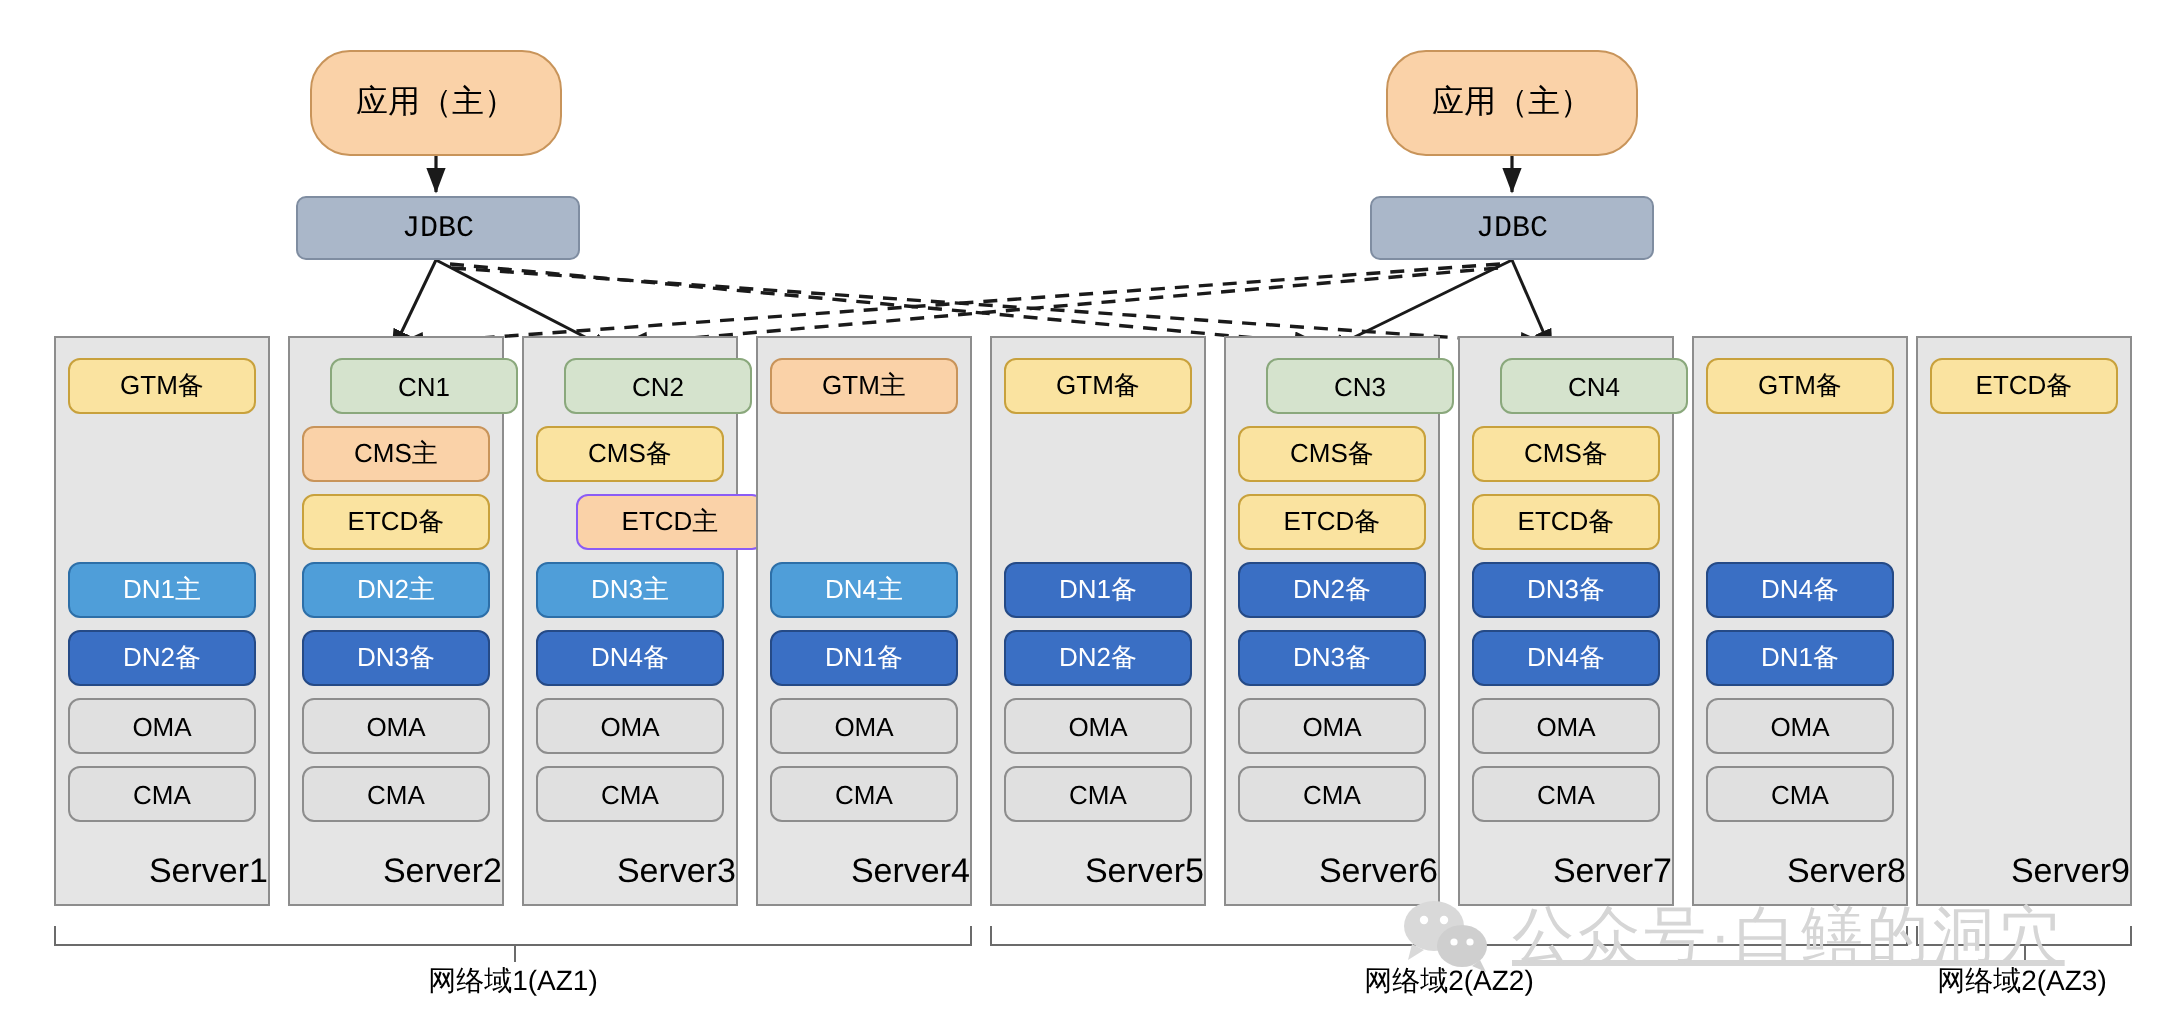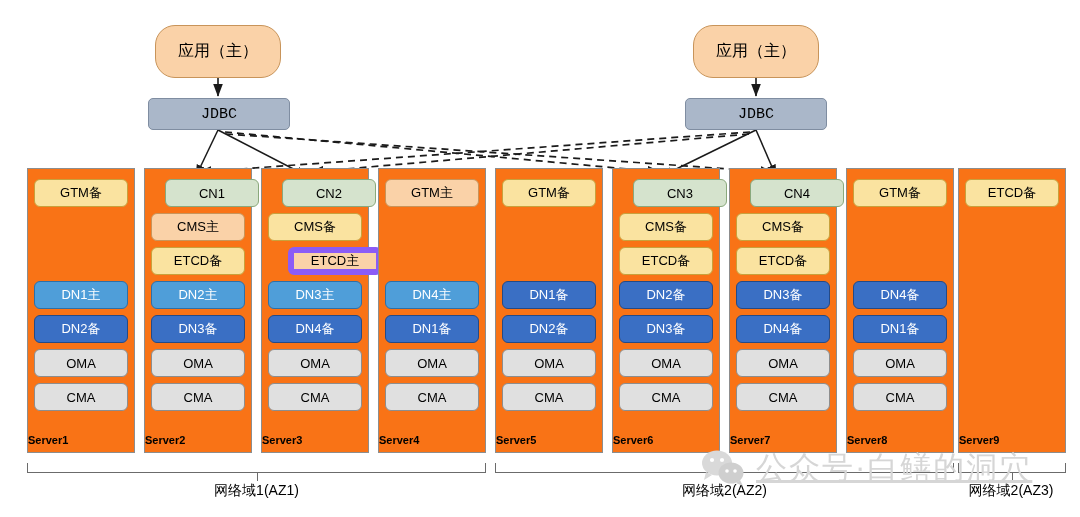--- a/index.html
+++ b/index.html
@@ -31,46 +31,46 @@
 
   
   #wires{position:absolute;left:0;top:0;width:1080px;height:517px;overflow:visible;}
 
   
   .azgroup{position:absolute;top:168px;display:flex;gap:9px;}
   .server{
     width:108px;height:285px;
     box-sizing:border-box;
     border:1px solid #8d8d8d;
-    background:#f97316;
+    background:#e5e5e5;
     display:flex;flex-direction:column;
     align-items:center;
     padding:10px 7px 4px 7px;
     position:relative;
   }
   .slot{
     width:94px;height:28px;margin-bottom:6px;
     box-sizing:border-box;
     display:flex;align-items:center;justify-content:center;
     font-size:13px;border-radius:6px;
   }
   .slot.empty{border:none;background:transparent;}
   .c-gtm-s{background:#fae3a0;border:1px solid #c8a13c;color:#000;}
   .c-gtm-m{background:#fad2a8;border:1px solid #c8945a;color:#000;}
   .c-cn{background:#d5e3cd;border:1px solid #8aa87c;color:#000;margin-left:28px;}
   .c-cms-m{background:#fad2a8;border:1px solid #c8945a;color:#000;}
   .c-cms-s{background:#fae3a0;border:1px solid #c8a13c;color:#000;}
-  .c-etcd-m{background:#fad2a8;border:6px solid #8b5cf6;color:#000;margin-left:40px;}
+  .c-etcd-m{background:#fad2a8;border:1px solid #8b5cf6;color:#000;margin-left:40px;}
   .c-etcd-s{background:#fae3a0;border:1px solid #c8a13c;color:#000;}
   .c-dn-m{background:#4f9ed9;border:1px solid #2d6fa8;color:#fff;}
   .c-dn-s{background:#3a6fc4;border:1px solid #254a86;color:#fff;text-align:center;}
   .c-om{background:#e0e0e0;border:1px solid #8d8d8d;color:#000;}
   .srvname{
     position:absolute;left:0;right:0;bottom:6px;
-    text-align:left;font-size:11px;font-weight:bold;color:#000;
+    text-align:right;font-size:17px;font-weight:normal;color:#000;
   }
 
   
   .bracket{position:absolute;height:10px;border:1px solid #6b6b6b;
            border-top:none;box-sizing:border-box;}
   .bracket .stem{position:absolute;left:50%;top:9px;width:1px;height:9px;
                  background:#6b6b6b;}
   .azlabel{position:absolute;font-size:14px;color:#000;text-align:center;}
 
   

